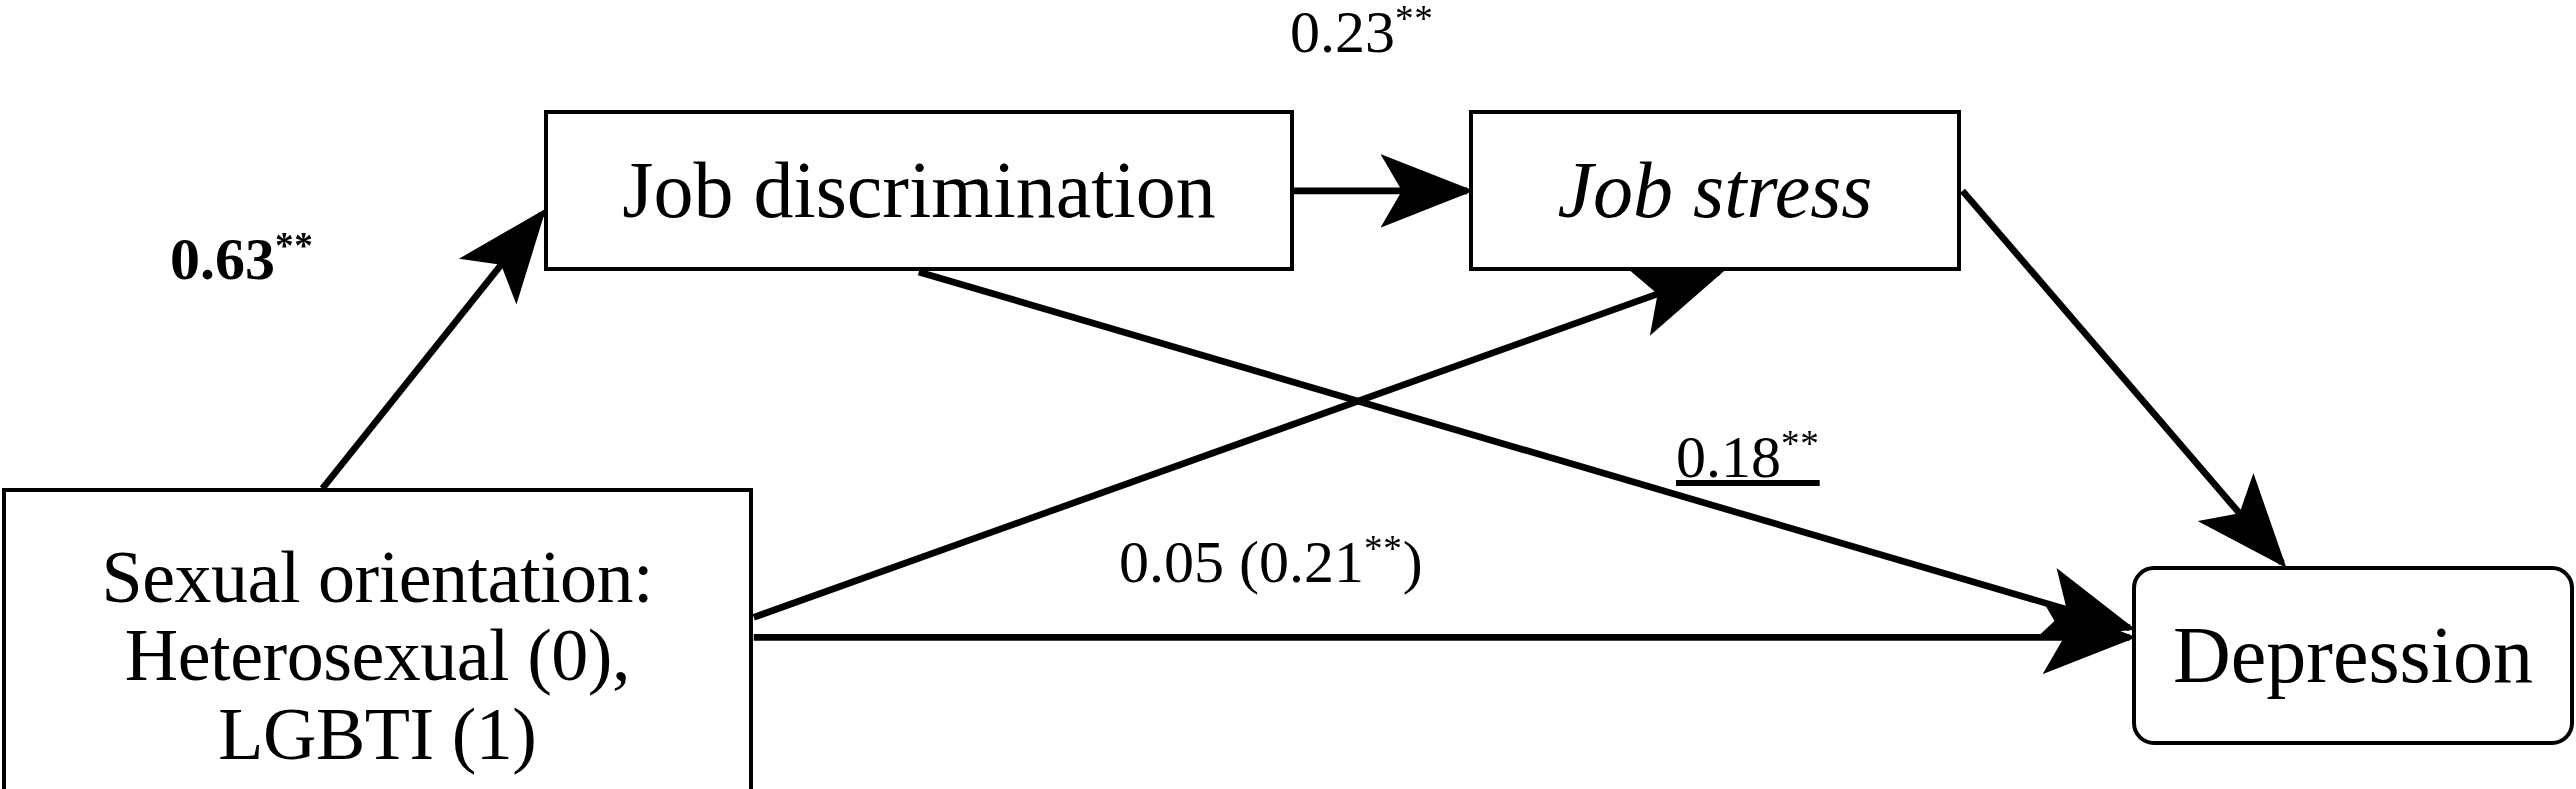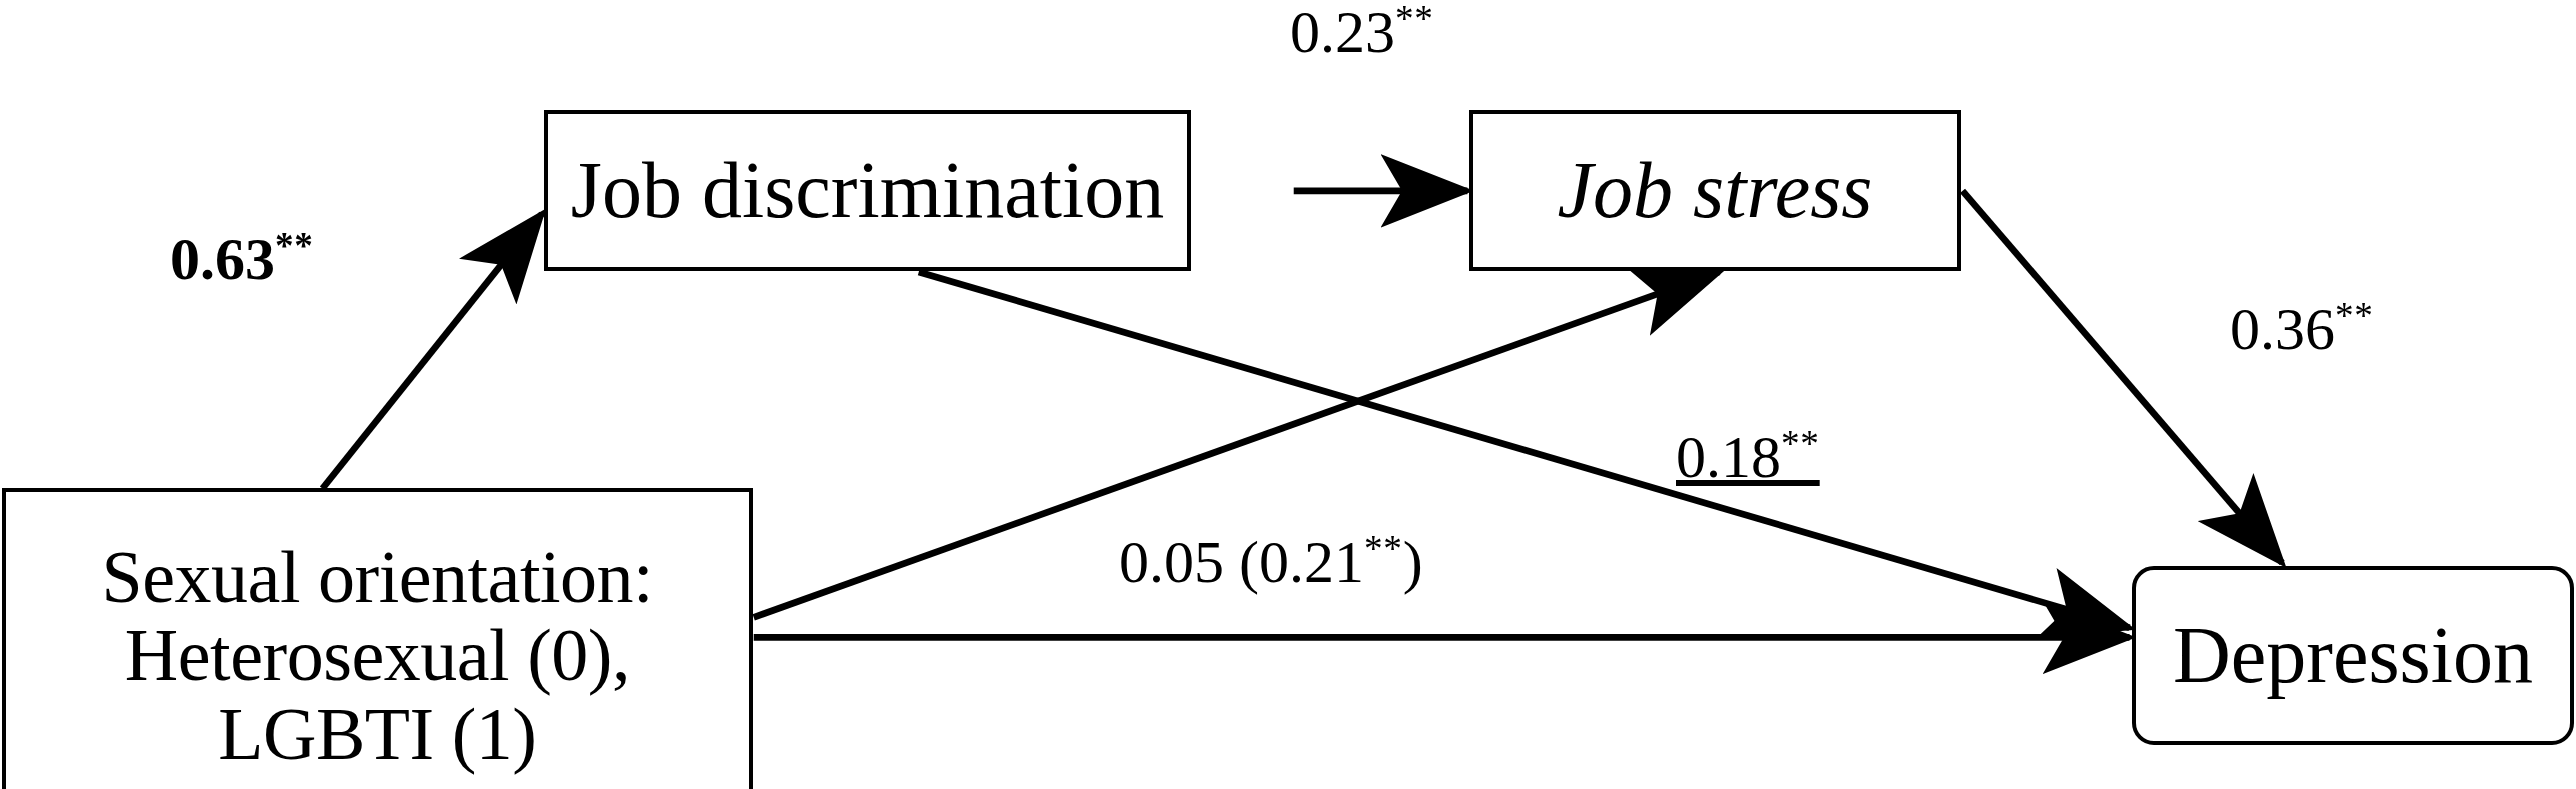--- a/index.html
+++ b/index.html
@@ -35,21 +35,21 @@
     text-align: center;
     line-height: 1.06;
     font-family: "Liberation Serif", "DejaVu Serif", serif;
     font-weight: 400;
     color: #000000;
     z-index: 3;
   }
   #node-job-discrimination {
     left: 544px;
     top: 110px;
-    width: 647px;
+    width: 750px;
     height: 161px;
     font-size: 80px;
   }
   #node-job-stress {
     left: 1469px;
     top: 110px;
     width: 492px;
     height: 161px;
     font-size: 80px;
     font-style: italic;
@@ -140,21 +140,20 @@
   </div>
 
   <div class="node-box" id="node-depression">
     <span class="node-label">Depression</span>
   </div>
 
   <div class="edge-label" id="label-so-jd"><span>0.63</span><sup>**</sup></div>
 
   <div class="edge-label" id="label-jd-js"><span>0.23</span><sup>**</sup></div>
 
-  <div class="edge-label" id="label-js-dep"><span>0.36</span><sup>**</sup></div>
 
 
   <div class="edge-label" id="label-jd-dep"><span>0.18</span><sup>**</sup></div>
 
   <div class="edge-label" id="label-so-dep"><span>0.05 (0.21</span><sup>**</sup><span>)</span></div>
 
 </div>
 
 
 </body></html>

